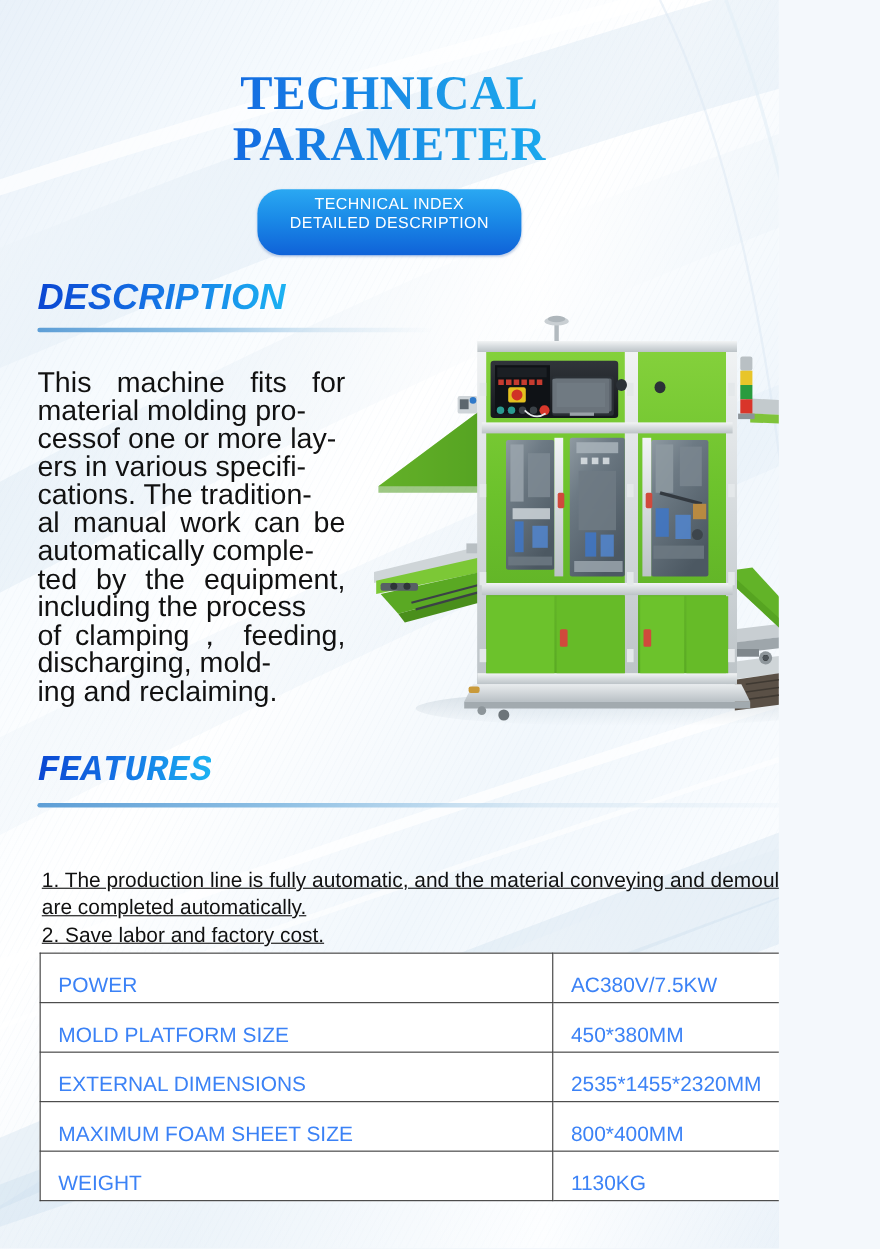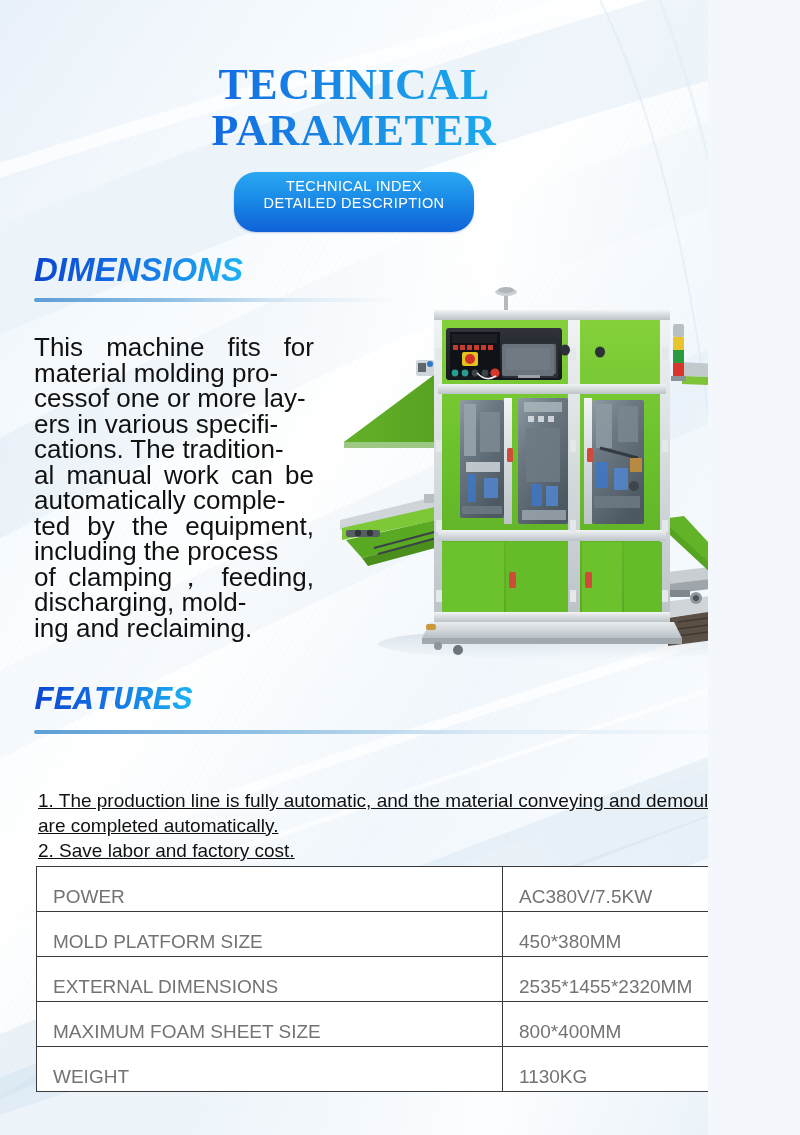--- a/index.html
+++ b/index.html
@@ -136,21 +136,21 @@
     width: 722px;
     border-collapse: collapse;
     background: #ffffff;
     table-layout: fixed;
   }
   #spec-table td {
     border: 1px solid #3a3a3a;
     height: 45px;
     padding: 16px 0 0 16px;
     font-size: 19px;
-    color: #737373;
+    color: #3b82f6;
     vertical-align: middle;
     background: #ffffff;
     overflow: hidden;
     white-space: nowrap;
   }
   #spec-table td.col-label { width: 466px; }
   #spec-table td.col-value { width: 256px; }
 </style>
 </head>
 <body>
@@ -204,21 +204,21 @@
     <div class="title-line">TECHNICAL</div>
     <div class="title-line">PARAMETER</div>
     <div class="pill-wrap">
       <div class="pill">
         <div>TECHNICAL INDEX</div>
         <div>DETAILED DESCRIPTION</div>
       </div>
     </div>
   </div>
 
-  <div class="sec-head" id="head-application">DIMENSIONS</div>
+  <div class="sec-head" id="head-application">DESCRIPTION</div>
   <div class="divider" id="divider-application"></div>
   <div id="application-text">This  machine  fits  for material molding pro-
 cessof one or more lay-
 ers in various specifi-
 cations. The tradition-
 al manual work can be automatically comple-
 ted by the equipment, including the process
 of clamping， feeding, discharging, mold-
 ing and reclaiming.</div>
 

